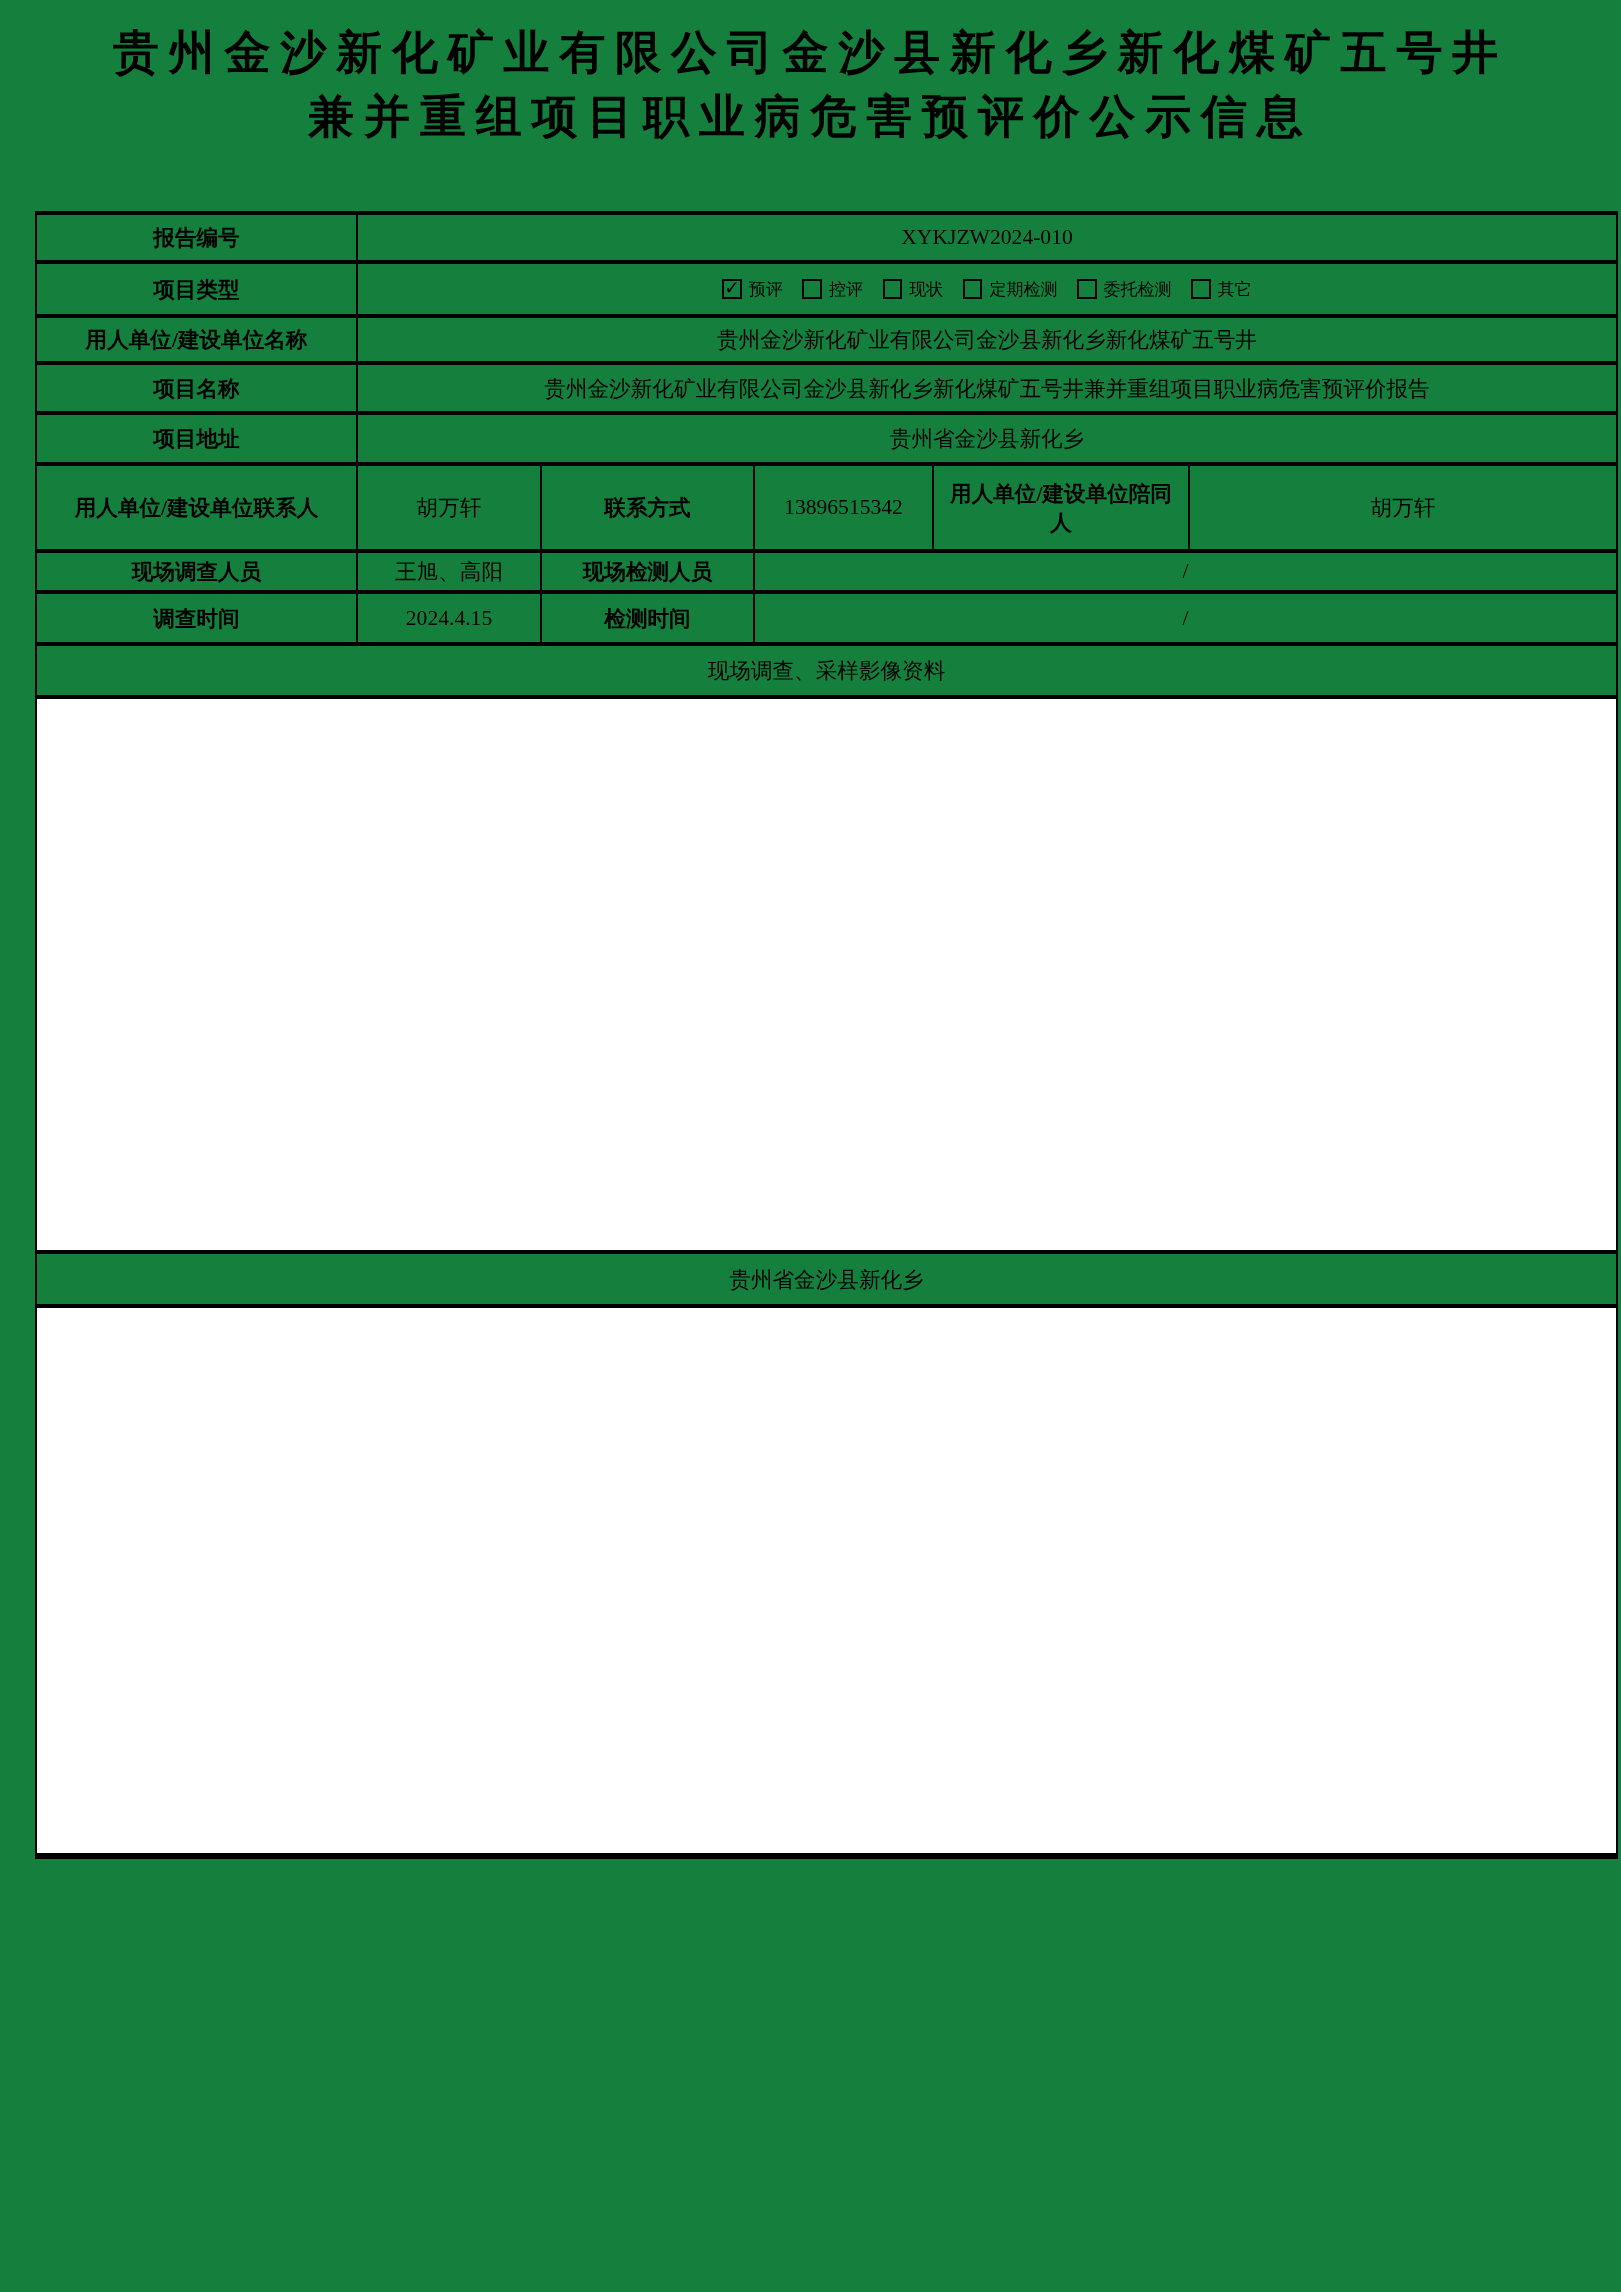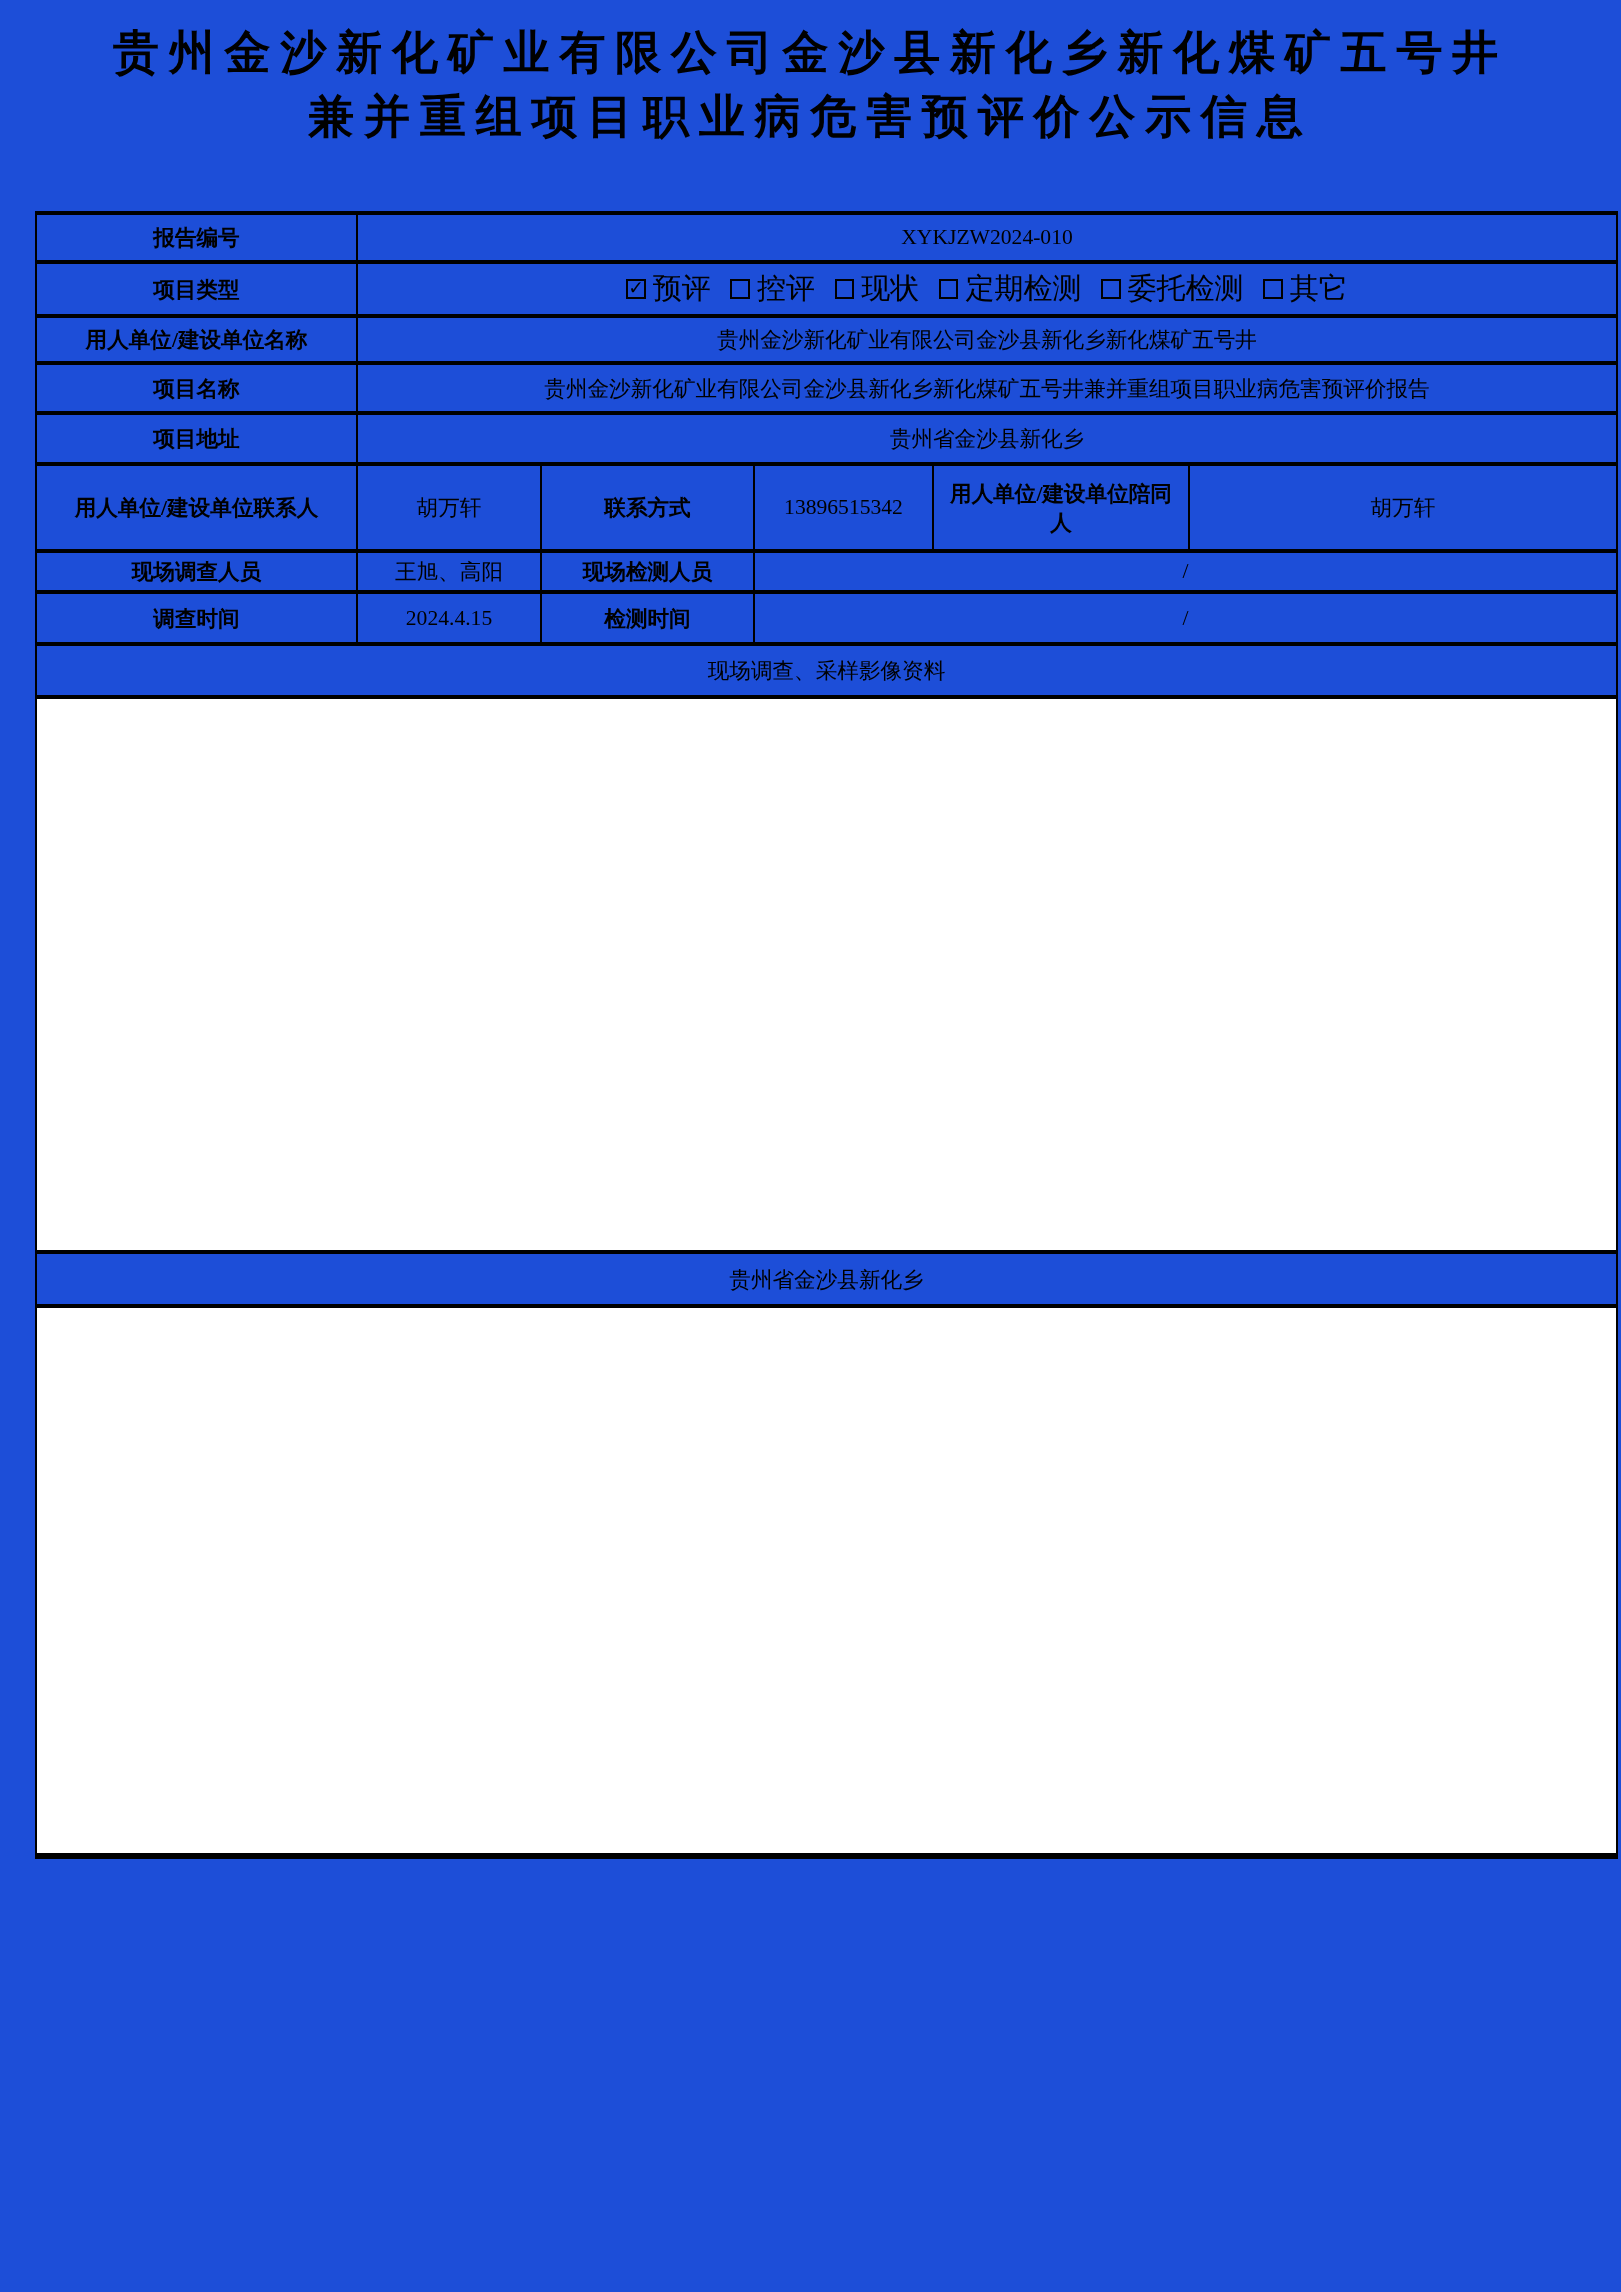--- a/index.html
+++ b/index.html
@@ -1,20 +1,20 @@
 <!DOCTYPE html>
 <html><head>
 <meta charset="utf-8">
 <style>
   html,body{margin:0;padding:0;background:#ffffff;}
   .page{
     position:relative;
     width:1621px;
     height:2293px;
-    background:#1d4ed8;
+    background:#15803d;
     font-family:"Liberation Serif","DejaVu Serif",serif;
     color:#000;
     overflow:hidden;
   }
   .title-block{
     position:absolute;
     top:21.6px;
     left:0;
     width:1621px;
     text-align:center;
@@ -66,21 +66,21 @@
   .cbx{
     display:inline-block;
     width:15.7px;height:15.7px;
     border:2px solid #000;
     font-family:"DejaVu Sans",sans-serif;
     font-size:18.6px;
     line-height:13.7px;
     text-align:center;
     font-weight:bold;
   }
-  .opt-label{font-size:29px;}
+  .opt-label{font-size:17px;}
 </style>
 </head>
 <body>
 
 <div class="page">
 
   <div class="title-block">
     <div class="title-line">贵州金沙新化矿业有限公司金沙县新化乡新化煤矿五号井</div>
     <div class="title-line second">兼并重组项目职业病危害预评价公示信息</div>
   </div>

